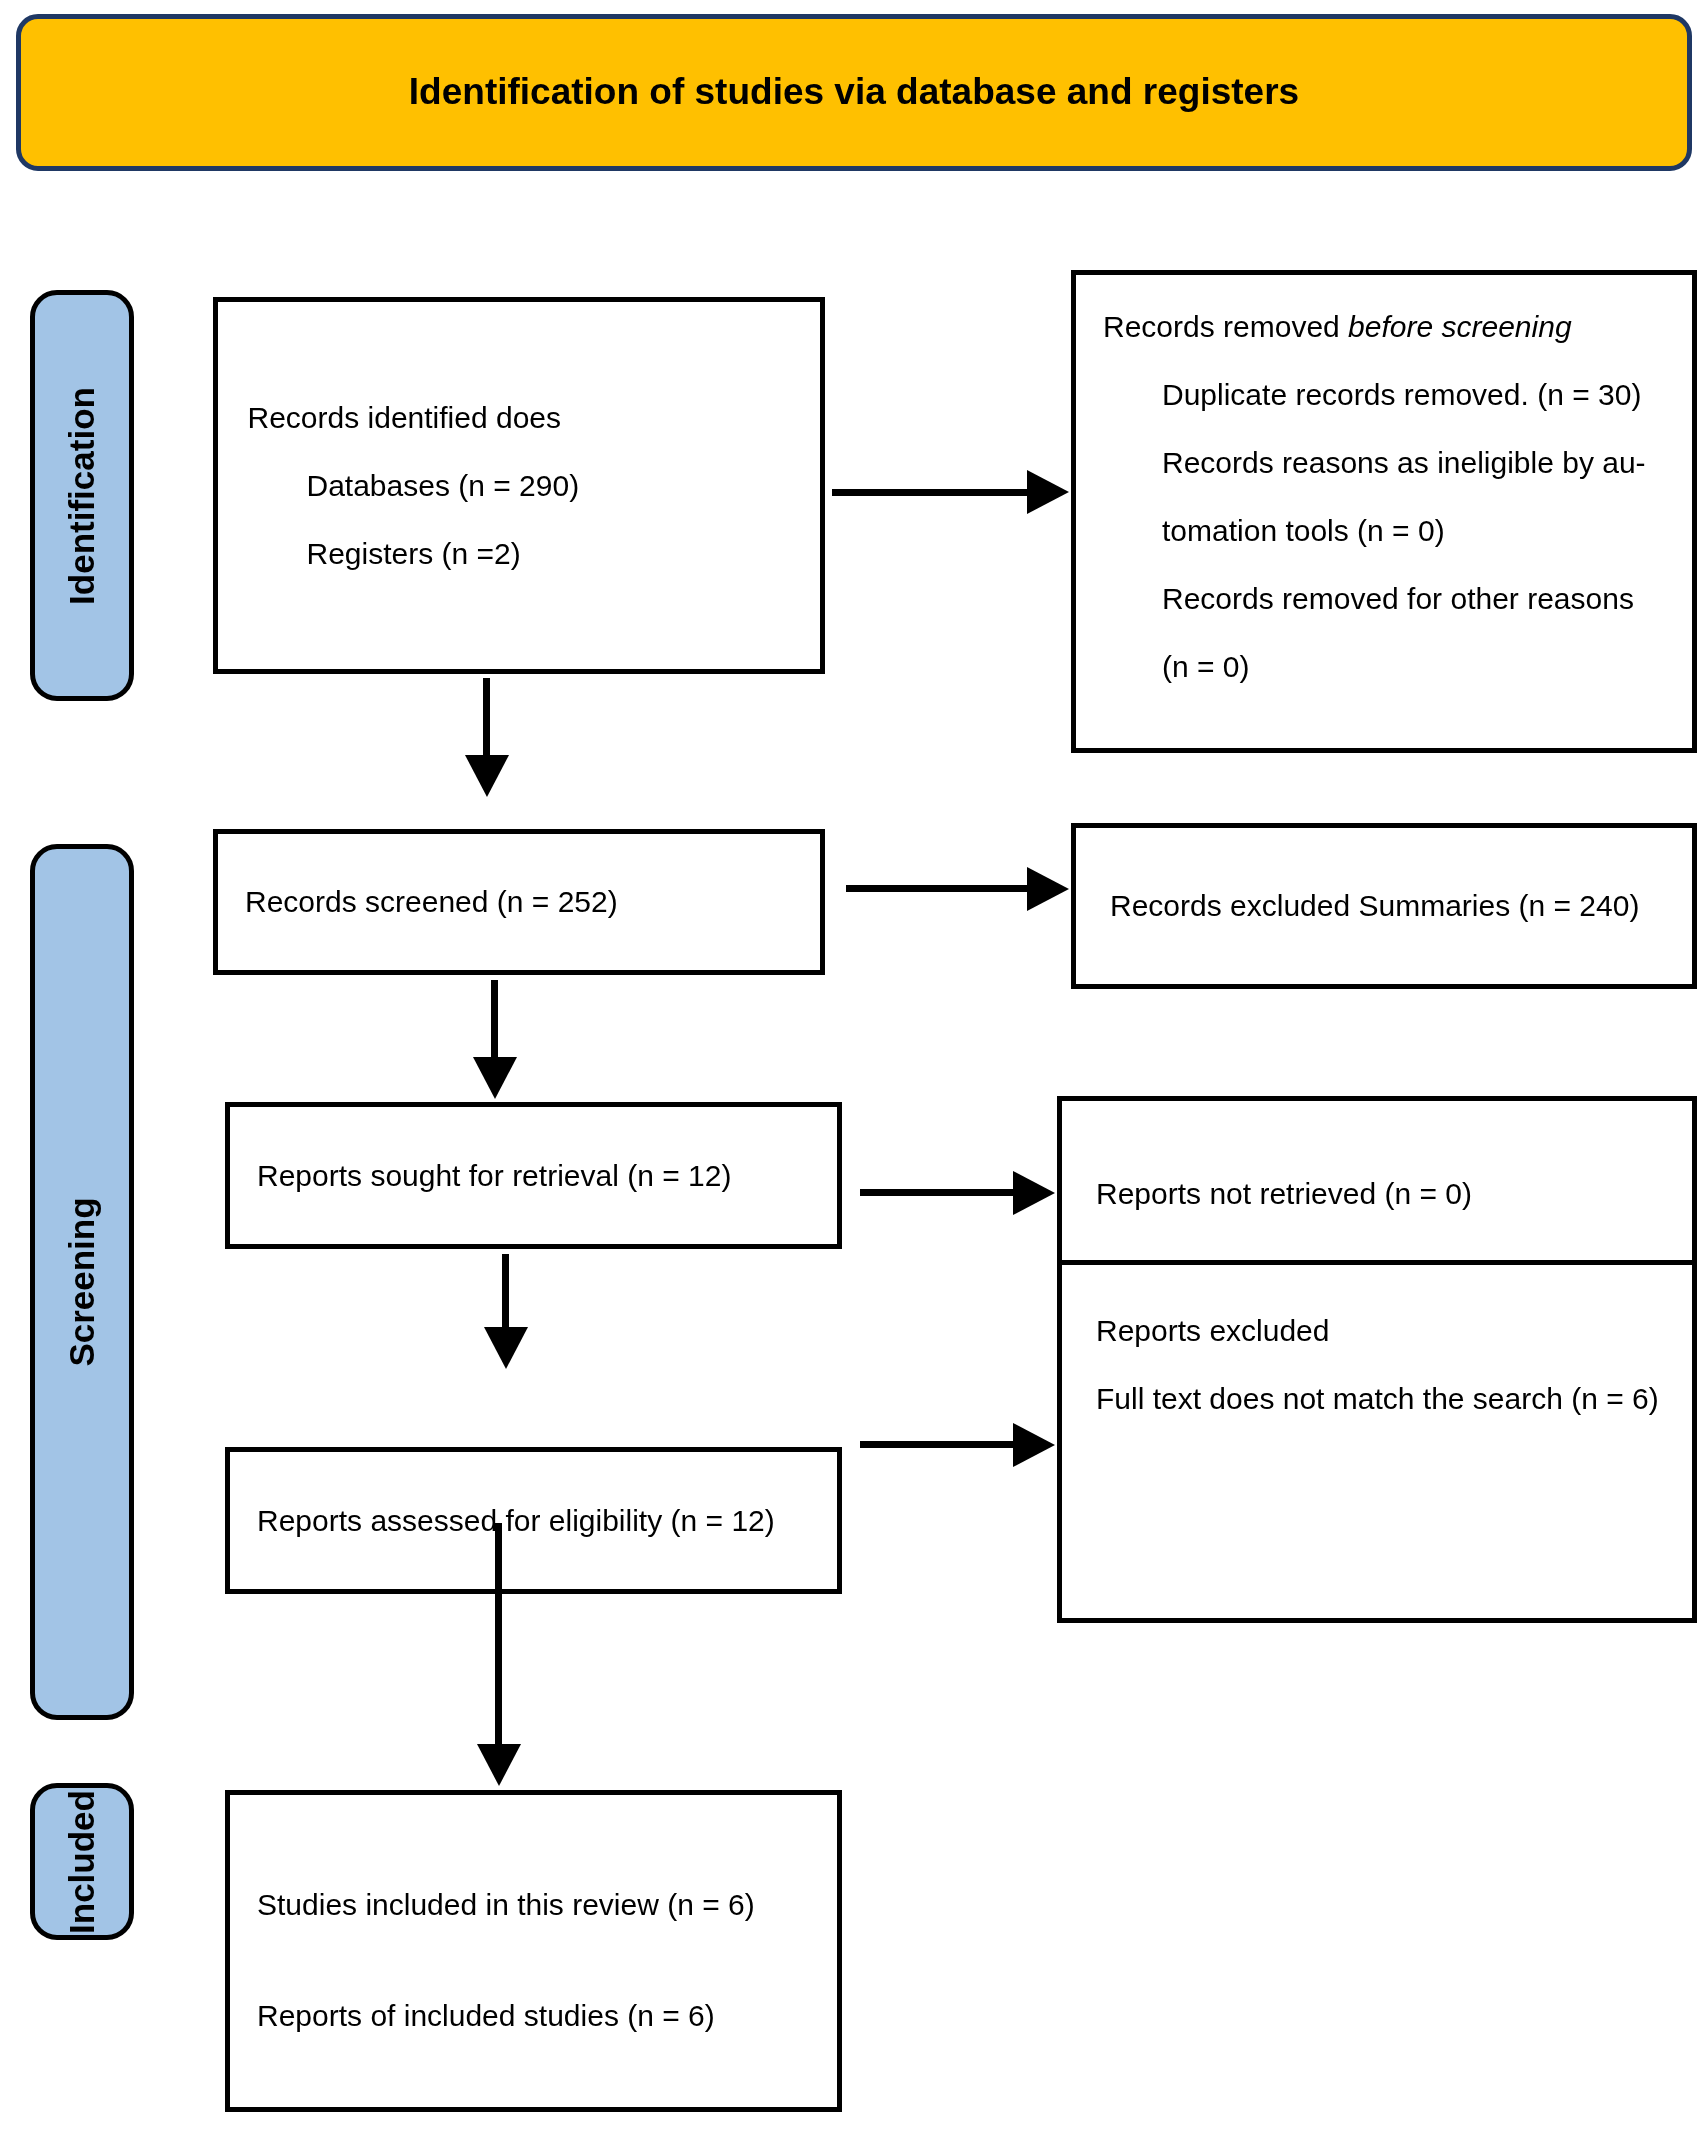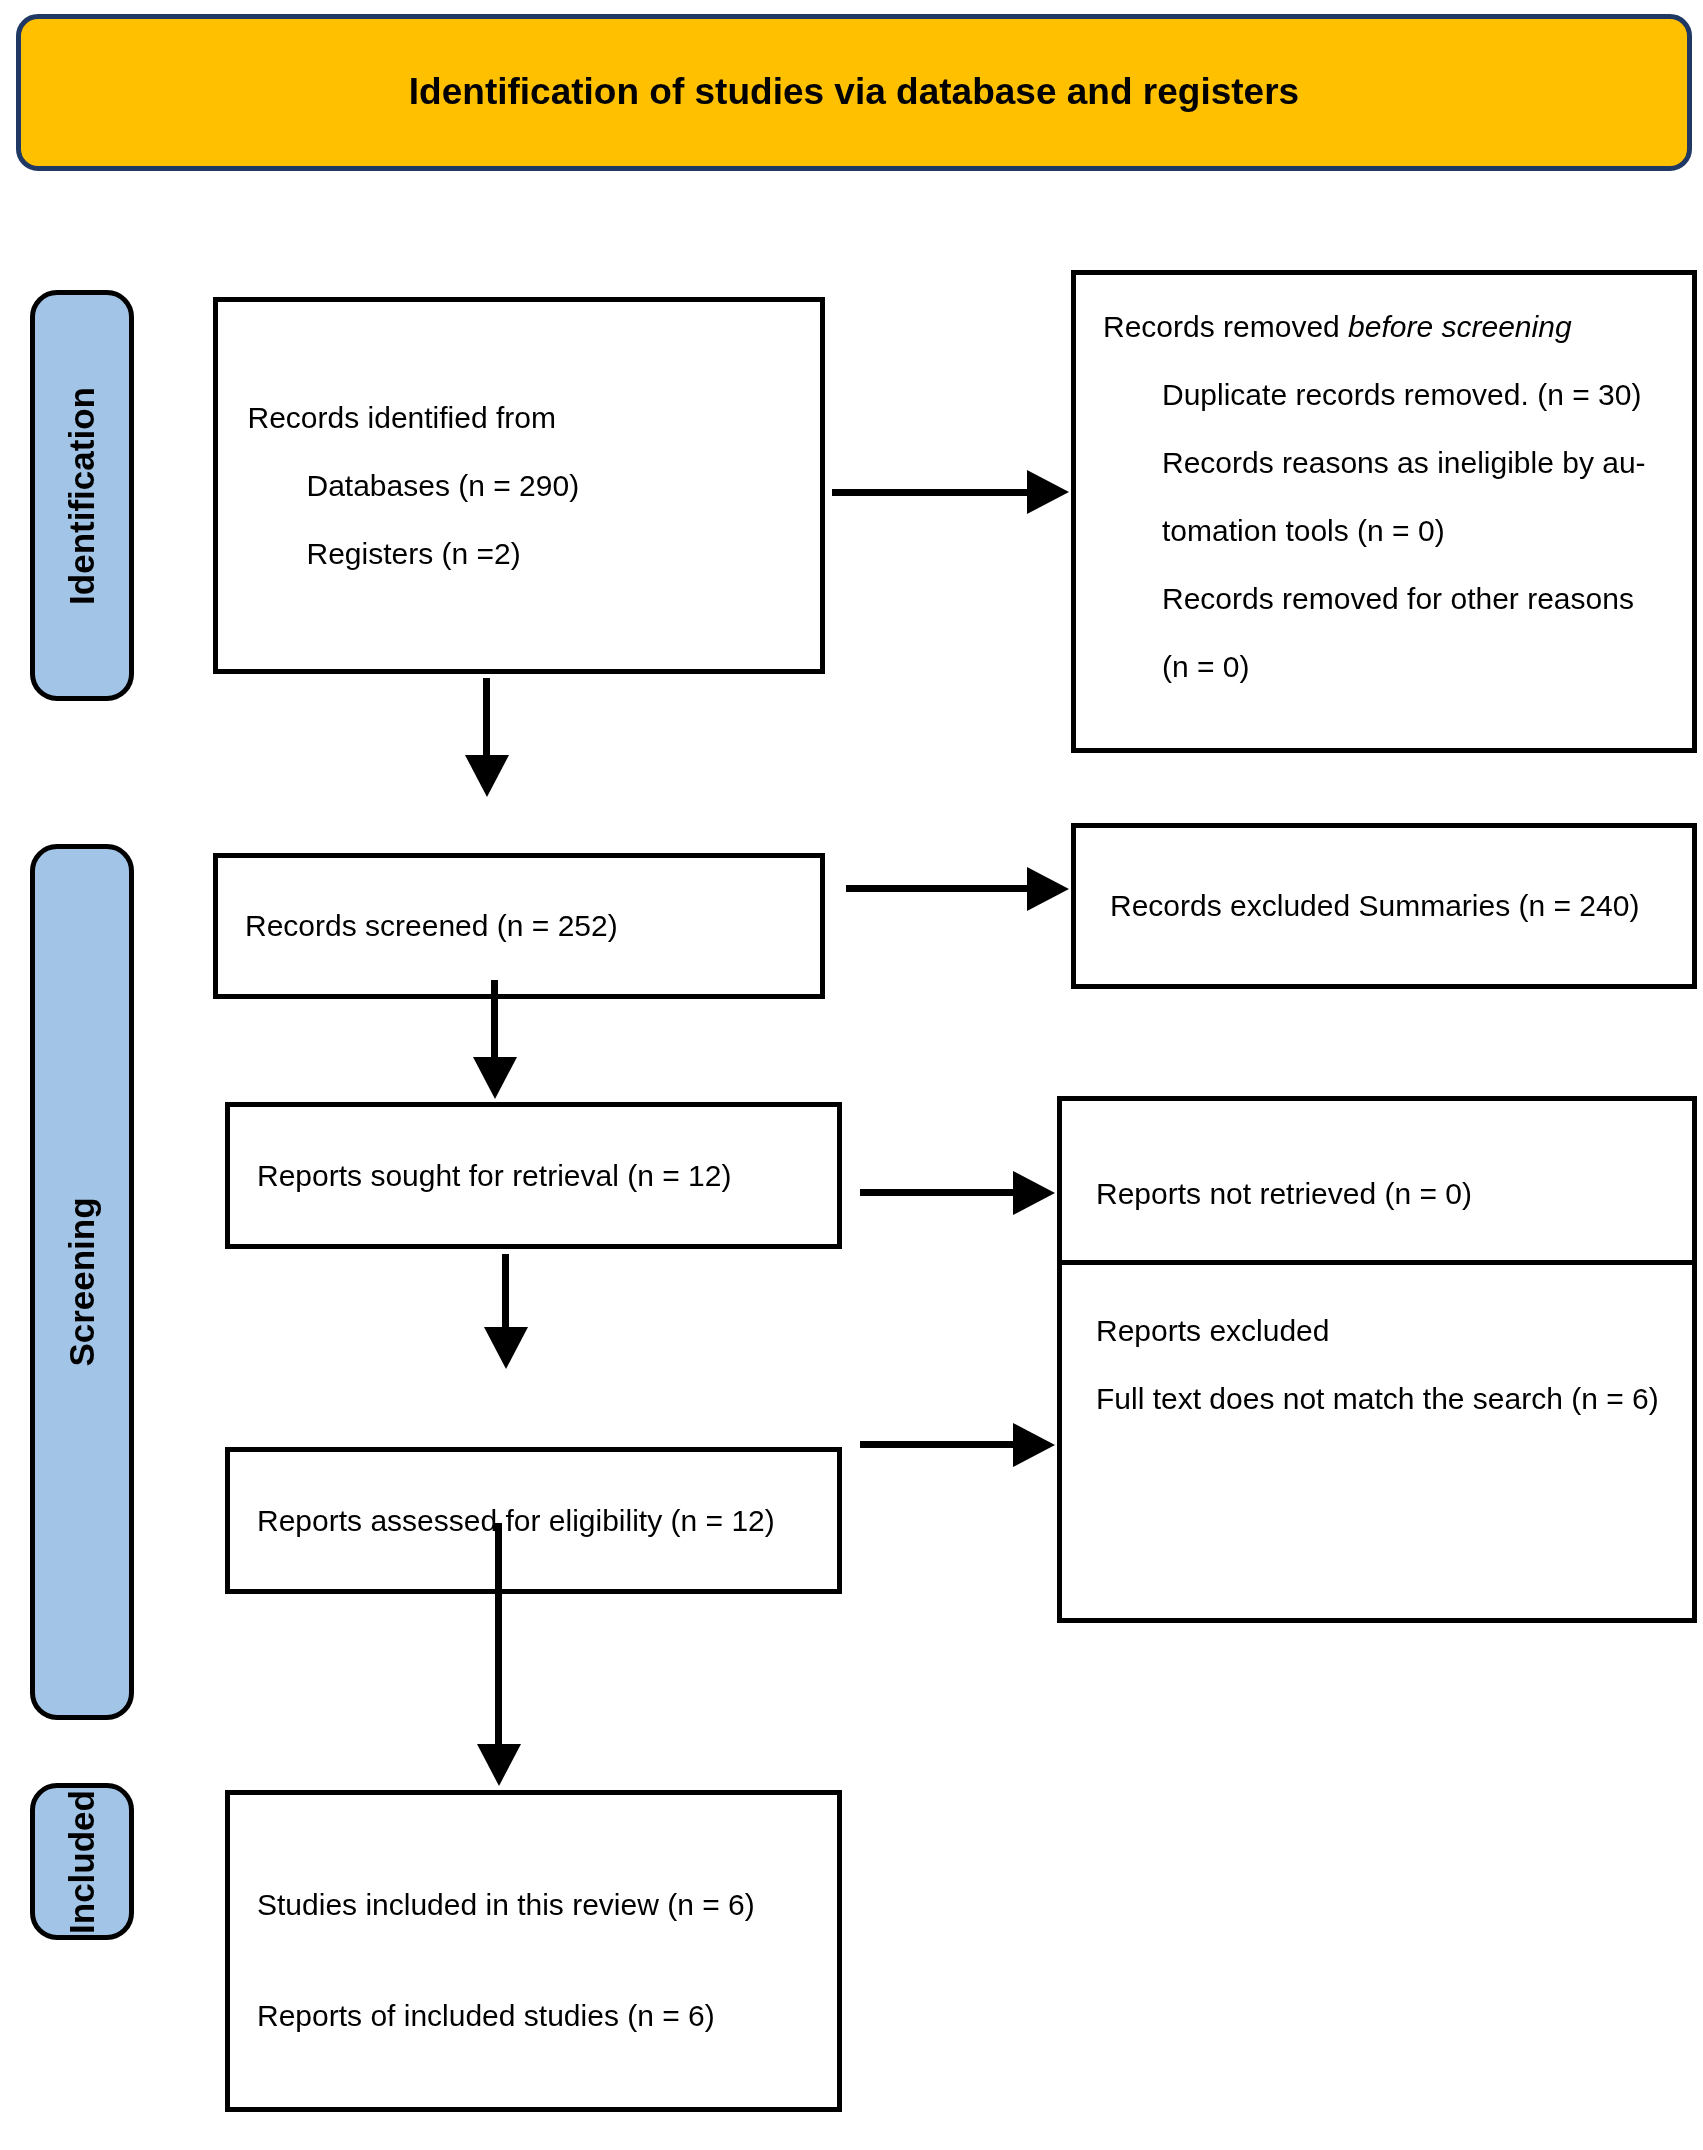--- a/index.html
+++ b/index.html
@@ -47,21 +47,21 @@
     font-size:30px;
   }
   .fbox .inner {
     display:flex; flex-direction:column; justify-content:center;
     height:100%; box-sizing:border-box;
     line-height:68px;
   }
   .indent1 { padding-left:59px; }
   
   .box-identified { left:213px; top:297px;  width:612px; height:377px; }
-  .box-screened   { left:213px; top:829px; width:612px; height:146px;margin-top:24px; }
+  .box-screened   { left:213px; top:829px; width:612px; height:146px; }
   .box-sought     { left:225px; top:1102px; width:617px; height:147px; }
   .box-assessed   { left:225px; top:1447px; width:617px; height:147px; }
   .box-included   { left:225px; top:1790px; width:617px; height:322px; }
   
   .box-removed       { left:1071px; top:270px;  width:626px; height:483px; }
   .box-excluded      { left:1071px; top:823px; width:626px; height:166px;  }
   .box-notretrieved  { left:1057px; top:1096px; width:640px; height:195px;  }
   .box-repexcluded   { left:1057px; top:1260px; width:640px; height:363px;  }
   .pad-a { padding-left:29.5px;  padding-right:18px; }
   .pad-b { padding-left:27px;  padding-right:18px; }
@@ -98,21 +98,21 @@
   </div>
   <div class="stage stage-screening">
     <span>Screening</span>
   </div>
   <div class="stage stage-included">
     <span>Included</span>
   </div>
 
   <div class="fbox box-identified">
     <div class="inner pad-a">
-      <div>Records identified from</div>
+      <div>Records identified does</div>
       <div class="indent1">Databases (n = 290)</div>
       <div class="indent1">Registers (n =2)</div>
     </div>
   </div>
 
   <div class="fbox box-removed">
     <div class="inner pad-b">
       <div><span>Records removed </span><span class="italic">before screening</span></div>
       <div class="indent1">Duplicate records removed. (n = 30)</div>
       <div class="indent1">Records reasons as ineligible by au-</div>

